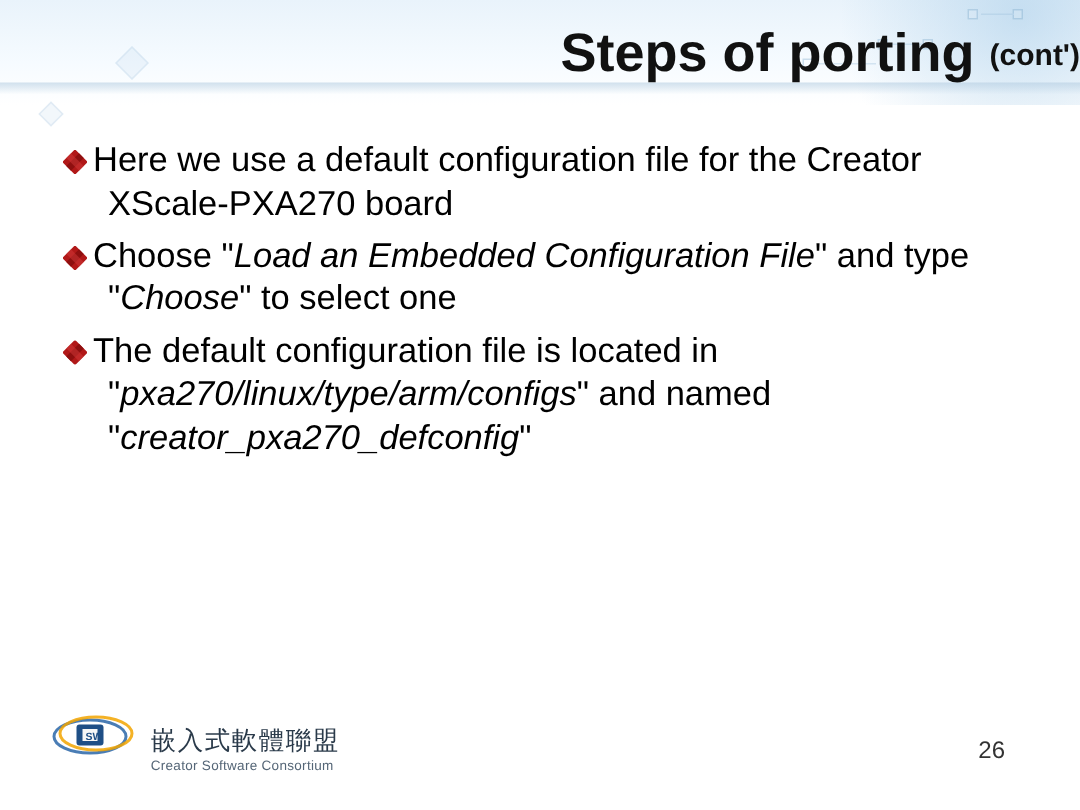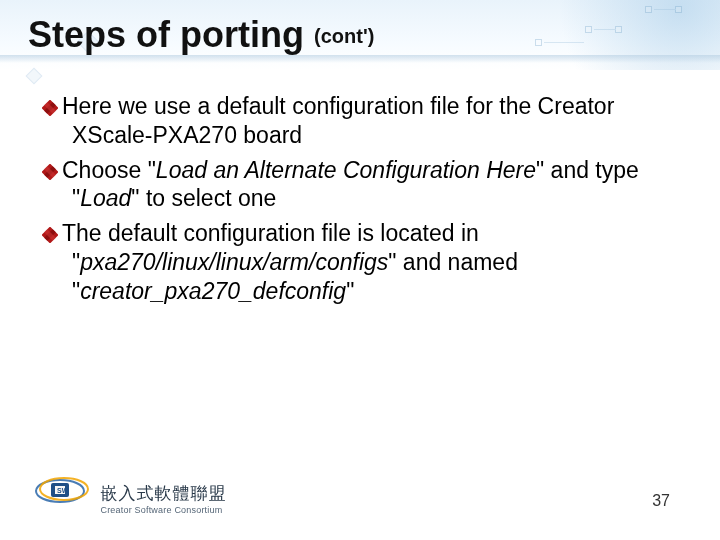--- a/index.html
+++ b/index.html
@@ -54,21 +54,21 @@
     width: 14px; height: 14px;
     transform: rotate(45deg);
     background: rgba(170,200,225,0.15);
     border: 1px solid rgba(170,200,225,0.25);
   }
 
   .title {
     position: absolute;
     top: 14px;
     left: 0; right: 0;
-    text-align: left;
+    text-align: right;
     font-size: 36px;
     font-weight: bold;
     color: #111;
     padding-left: 28px;
   }
   .title .cont {
     font-size: 20px;
     font-weight: bold;
     color: #111;
     vertical-align: 4px;
@@ -178,46 +178,46 @@
 
   <div class="bullet-item">
     <span class="diamond-bullet">
       <svg width="16" height="16" viewBox="0 0 16 16">
           <g transform="translate(8,8) rotate(45)">
             <rect x="-6" y="-6" width="12" height="12" fill="#b11818"></rect>
             <rect x="-2.2" y="-6" width="4.4" height="12" fill="#8e0f0f"></rect>
             <rect x="-6" y="-2.2" width="12" height="4.4" fill="#d23a3a" opacity="0.5"></rect>
           </g>
         </svg>
-    </span><span>Choose "</span><span class="italic">Load an Alternate Configuration Here</span><span>" and type "</span><span class="italic">Load</span><span>" to select one</span>
+    </span><span>Choose "</span><span class="italic">Load an Embedded Configuration File</span><span>" and type "</span><span class="italic">Choose</span><span>" to select one</span>
   </div>
 
   <div class="bullet-item">
     <span class="diamond-bullet">
       <svg width="16" height="16" viewBox="0 0 16 16">
           <g transform="translate(8,8) rotate(45)">
             <rect x="-6" y="-6" width="12" height="12" fill="#b11818"></rect>
             <rect x="-2.2" y="-6" width="4.4" height="12" fill="#8e0f0f"></rect>
             <rect x="-6" y="-2.2" width="12" height="4.4" fill="#d23a3a" opacity="0.5"></rect>
           </g>
         </svg>
-    </span><span>The default configuration file is located in "</span><span class="italic">pxa270/linux/linux/arm/configs</span><span>" and named "</span><span class="italic">creator_pxa270_defconfig</span><span>"</span>
+    </span><span>The default configuration file is located in "</span><span class="italic">pxa270/linux/type/arm/configs</span><span>" and named "</span><span class="italic">creator_pxa270_defconfig</span><span>"</span>
   </div>
 
 </div>
 
 <div class="footer">
   <span class="logo-mark">
     <svg width="56" height="44" viewBox="0 0 56 44">
       <ellipse cx="26" cy="23" rx="24" ry="11" fill="none" stroke="#2a66a8" stroke-width="2" opacity="0.85"></ellipse>
       <ellipse cx="30" cy="21" rx="24" ry="11" fill="none" stroke="#f2a500" stroke-width="2" opacity="0.85"></ellipse>
       <rect x="17" y="15" width="18" height="14" rx="2" fill="#1f4f86"></rect>
       <rect x="21" y="18" width="10" height="8" fill="#f6f6f6"></rect>
       <text x="23" y="25" font-size="7" font-family="Arial" font-weight="bold" fill="#1f4f86">SW</text>
     </svg>
   </span>
   <span class="logo-text">
     <div class="zh">嵌入式軟體聯盟</div>
     <div class="en">Creator Software Consortium</div>
   </span>
 </div>
 
-<div class="pagenum">37</div>
+<div class="pagenum">26</div>
 
 </body></html>

